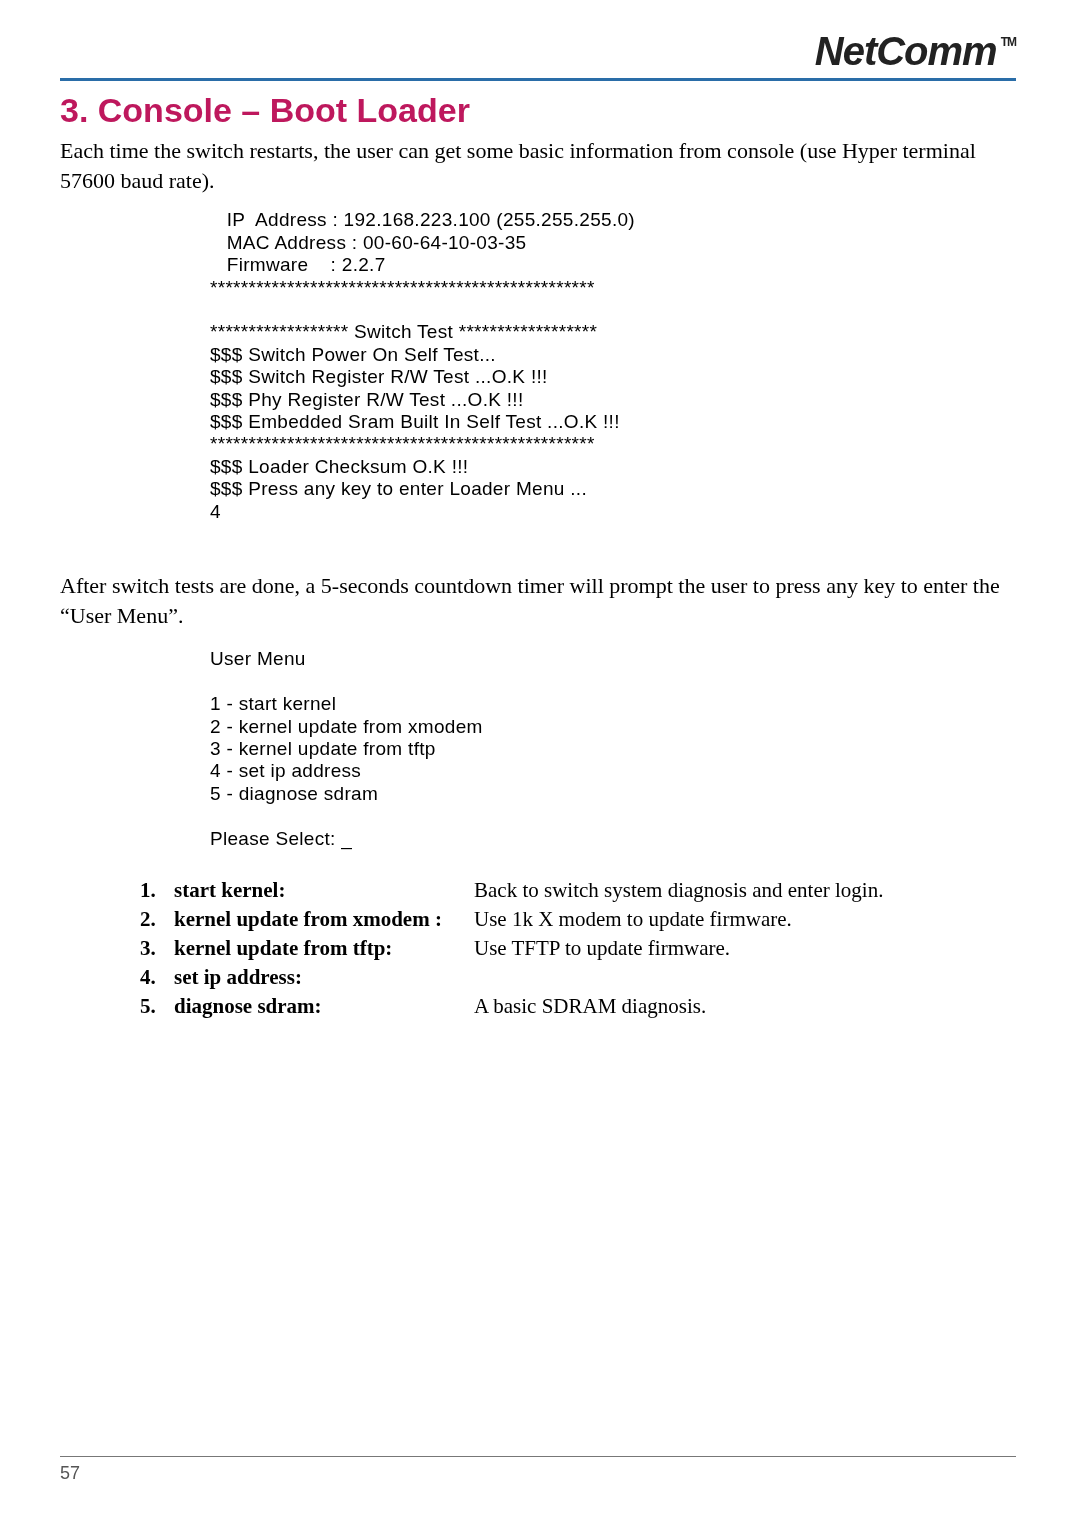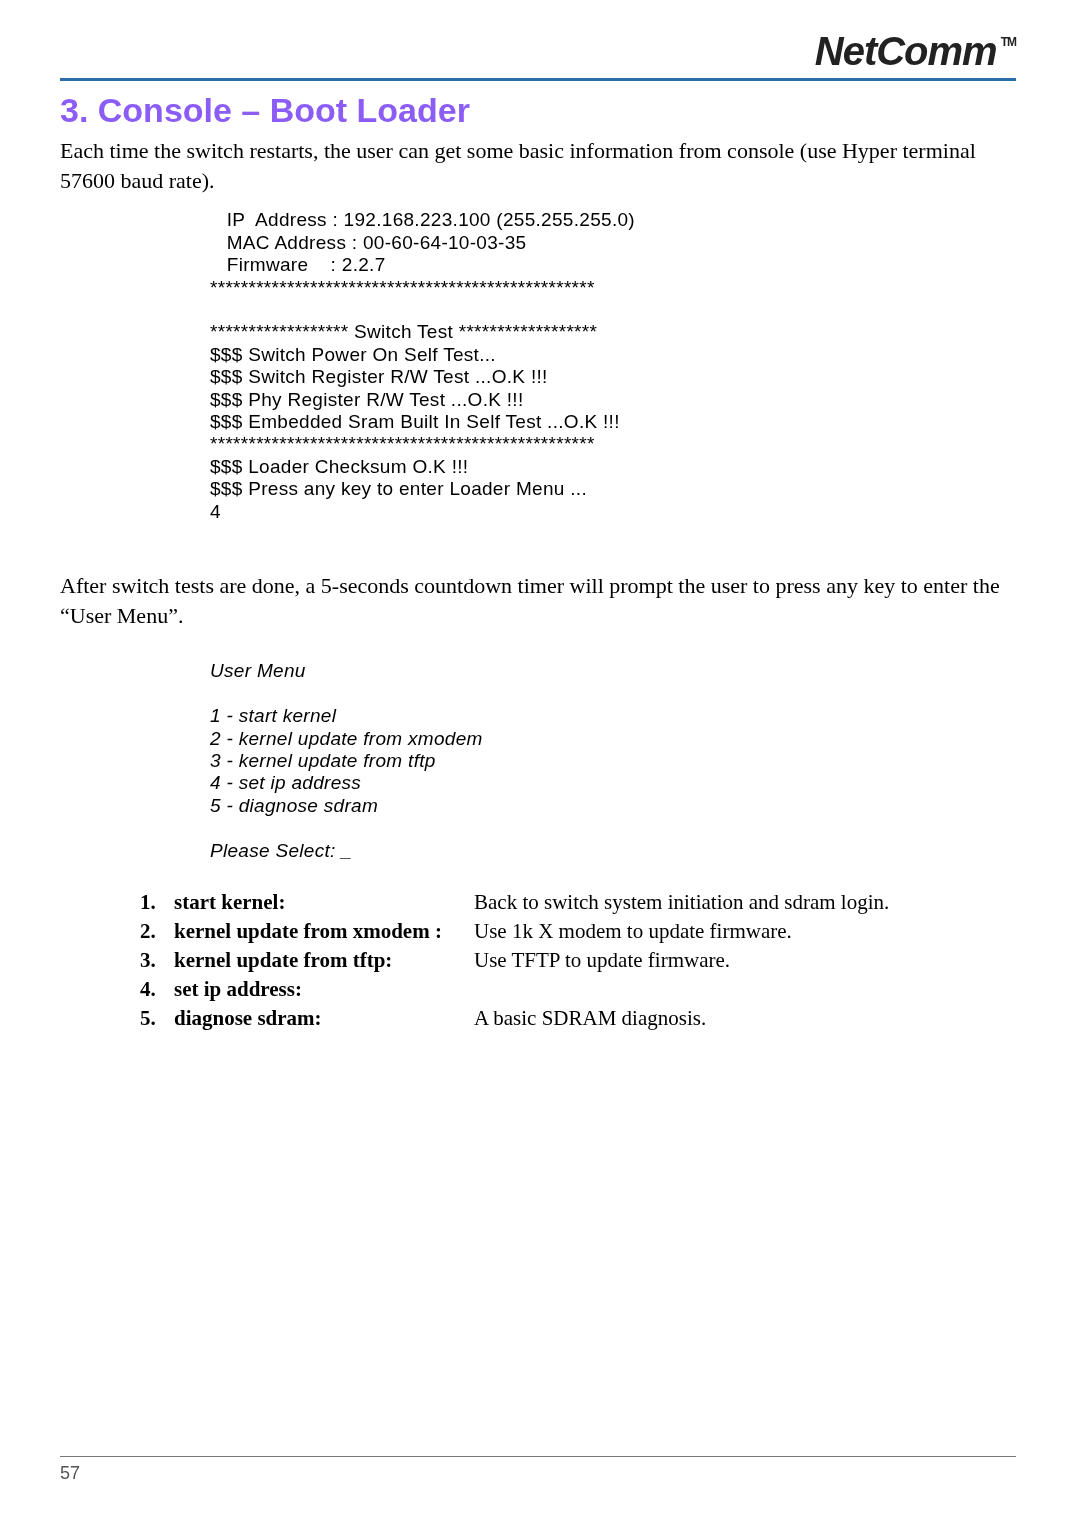--- a/index.html
+++ b/index.html
@@ -44,42 +44,41 @@
     margin-top: 6px;
     font-family: Arial, sans-serif;
   }
   .hr {
     height: 3px;
     background: #2a6da8;
     margin: 4px 0 10px 0;
   }
   h1.section {
     font-family: "Trebuchet MS", "Segoe UI", Arial, sans-serif;
-    color: #8b5cf6;
+    color: #be185d;
     font-weight: 700;
     font-size: 34px;
     margin: 8px 0 6px 0;
   }
   p.body {
     font-size: 22px;
     line-height: 1.35;
     margin: 6px 0 14px 0;
   }
   .console-block {
     font-family: "Trebuchet MS", Arial, sans-serif;
     font-size: 19px;
     line-height: 1.18;
     white-space: pre;
     margin: 0 0 0 150px;
     letter-spacing: 0.3px;
   }
   .console-block.menu {
-    margin-top: 30px;
+    margin-top: 18px;
     margin-bottom: 18px;
-    font-style: italic;
   }
   .funclist {
     margin: 28px 0 0 80px;
     font-size: 21px;
   }
   .funclist .row {
     display: flex;
     margin: 4px 0;
   }
   .funclist .num {
@@ -159,21 +158,21 @@
 3 - kernel update from tftp
 4 - set ip address
 5 - diagnose sdram
 
 Please Select: _</div>
 
   <div class="funclist">
     <div class="row">
       <div class="num">1.</div>
       <div class="term">start kernel:</div>
-      <div class="desc">Back to switch system initiation and sdram login.</div>
+      <div class="desc">Back to switch system diagnosis and enter login.</div>
     </div>
     <div class="row">
       <div class="num">2.</div>
       <div class="term">kernel update from xmodem :</div>
       <div class="desc">Use 1k X modem to update firmware.</div>
     </div>
     <div class="row">
       <div class="num">3.</div>
       <div class="term">kernel update from tftp:</div>
       <div class="desc">Use TFTP to update firmware.</div>

